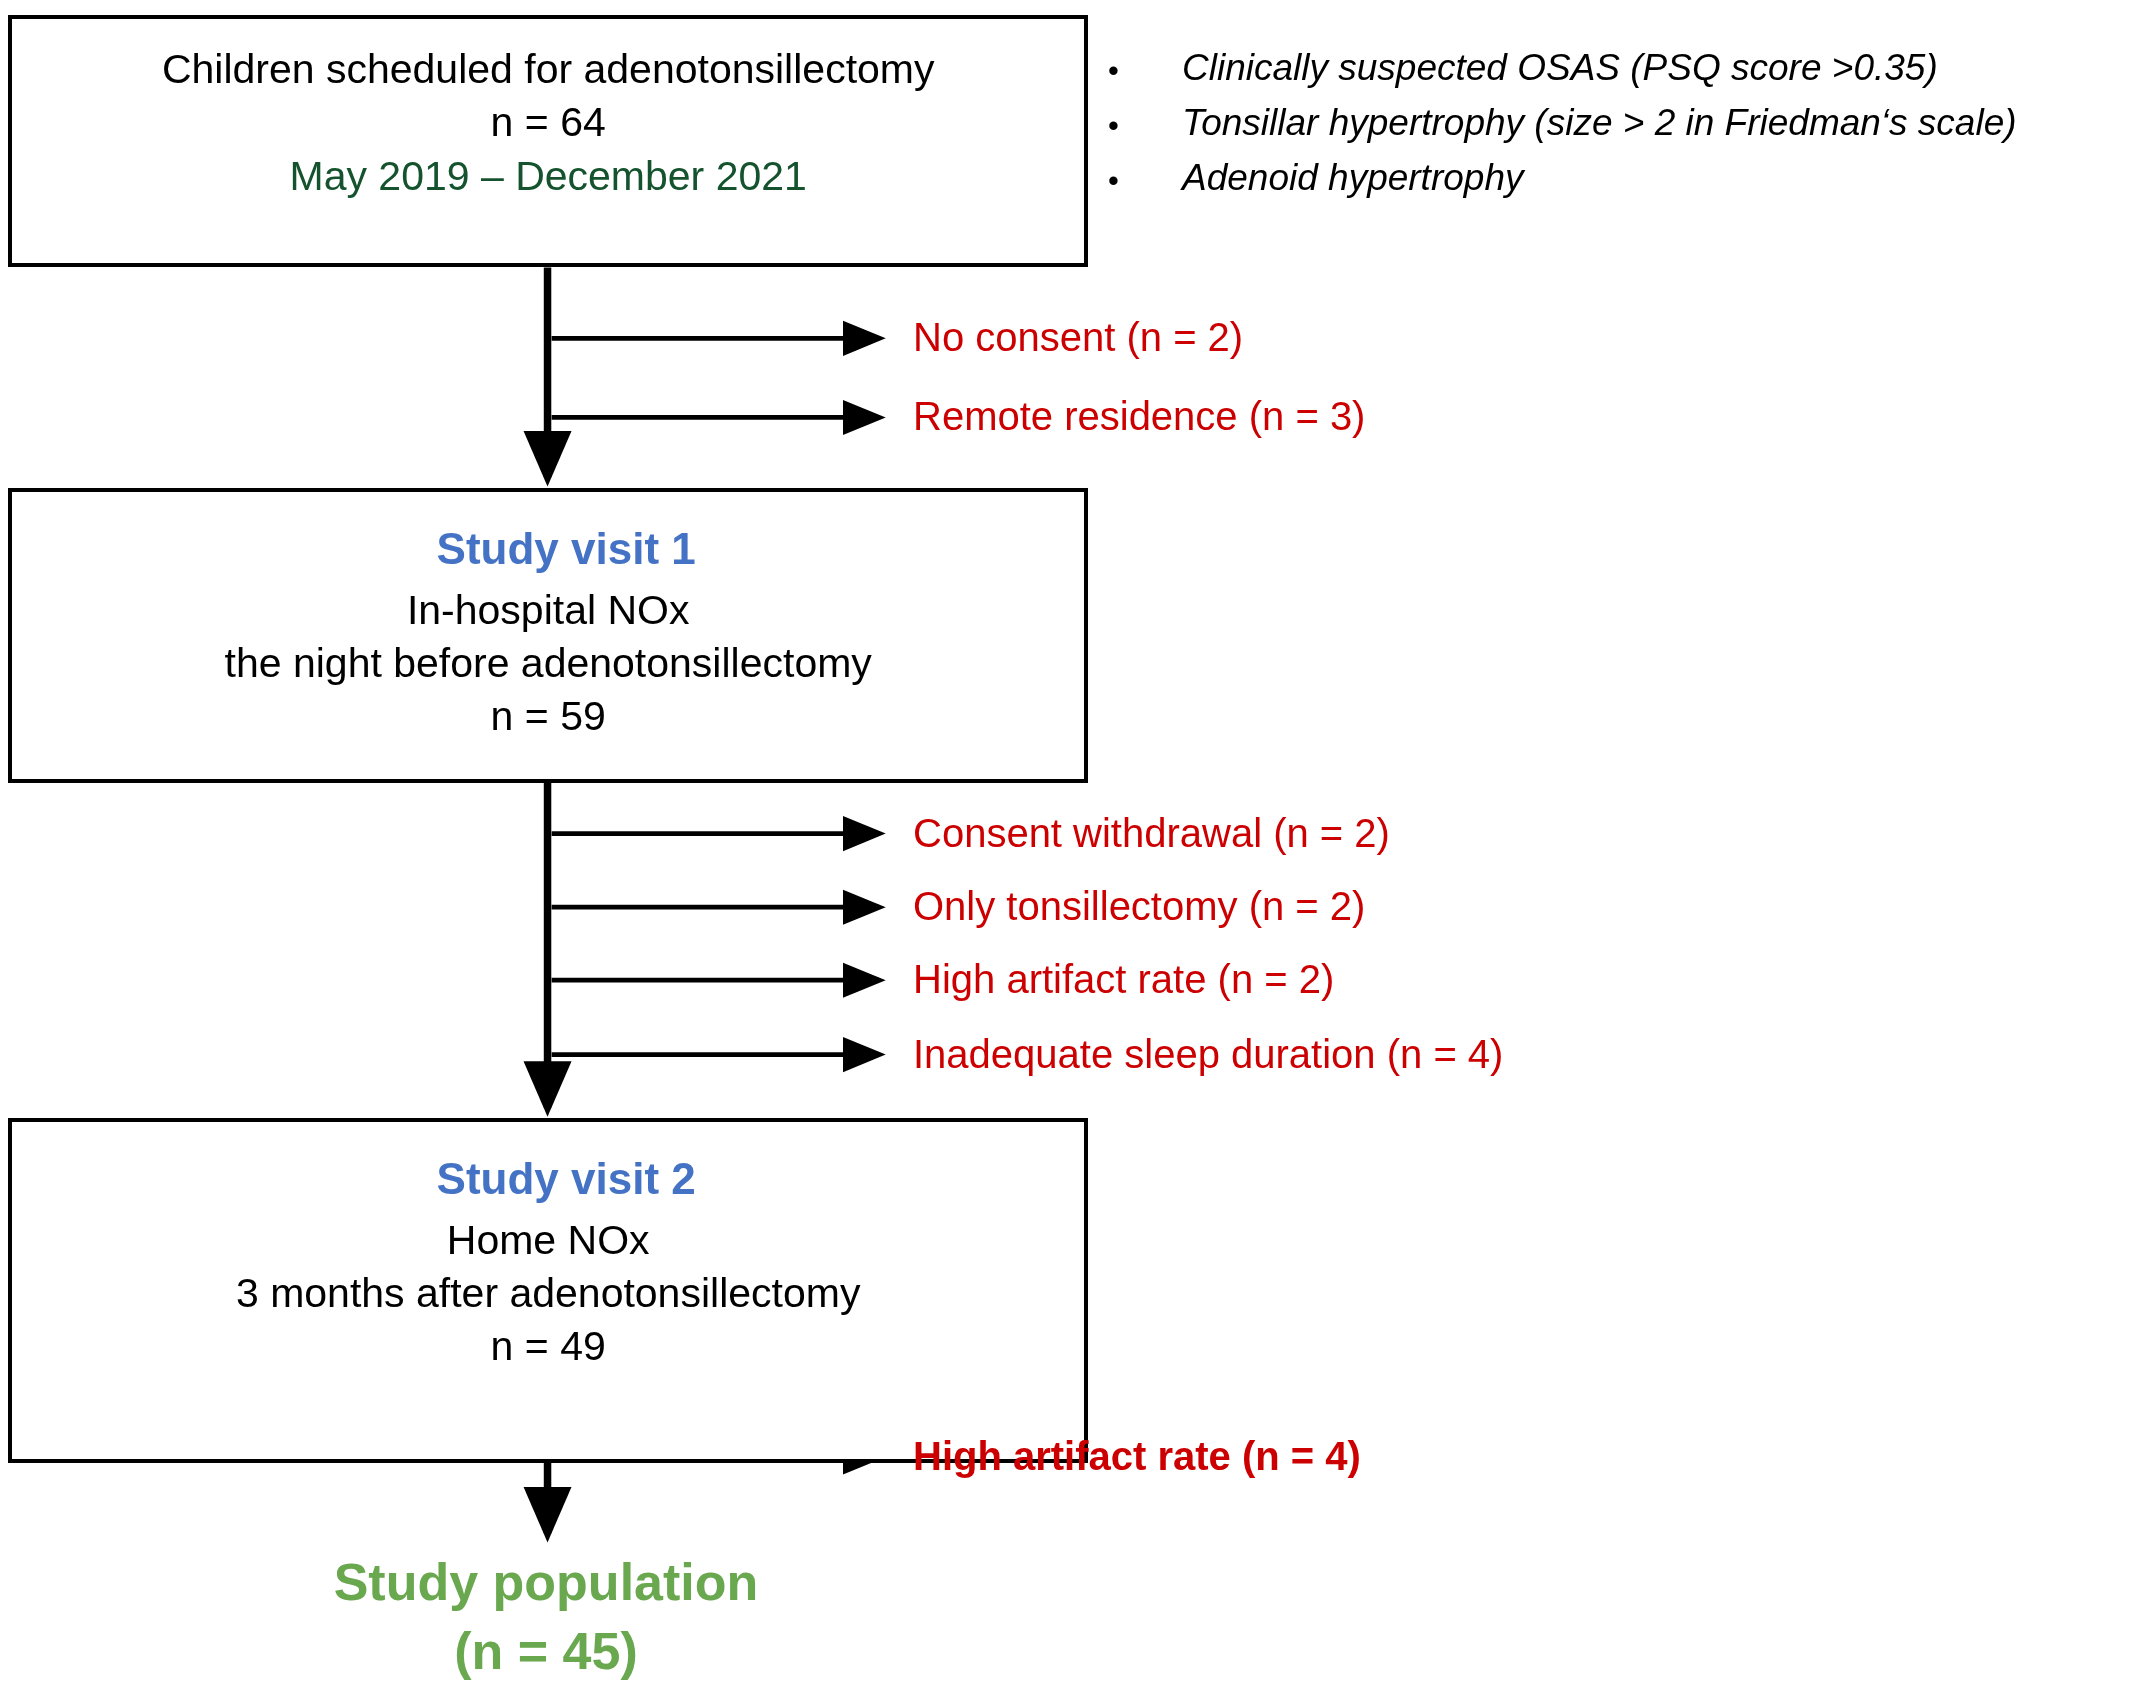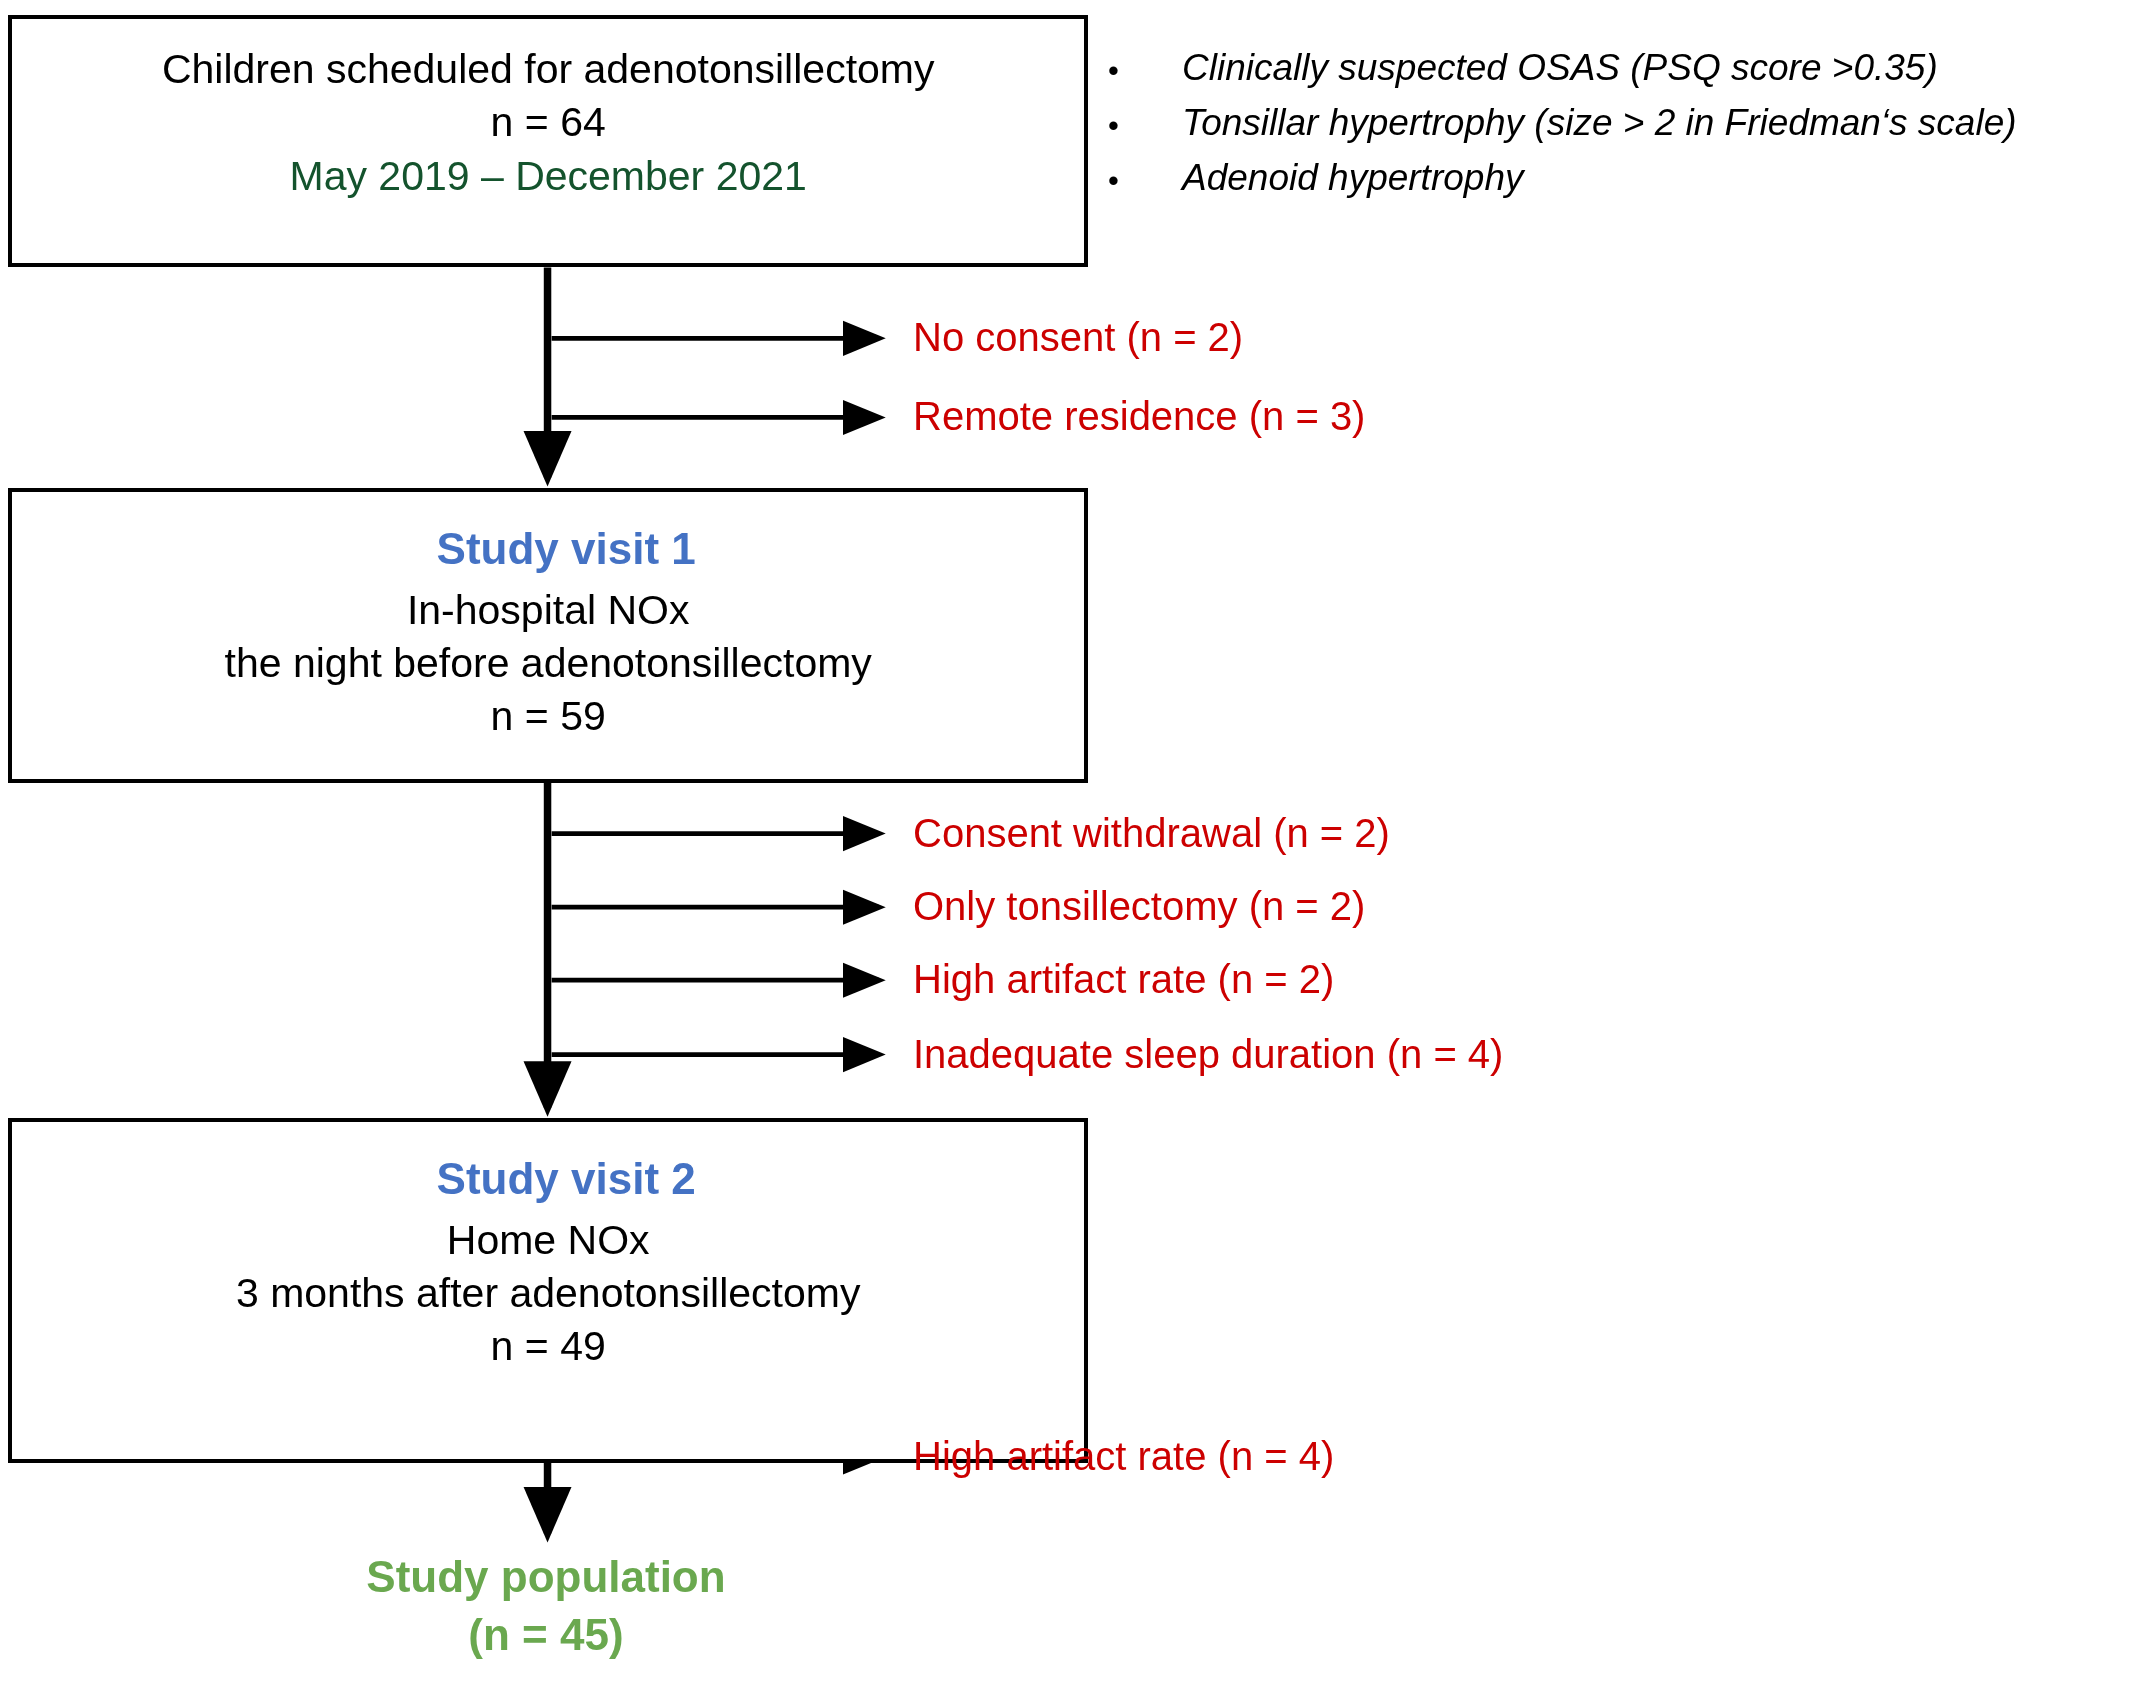--- a/index.html
+++ b/index.html
@@ -113,21 +113,21 @@
   #study-population {
     position: absolute;
     left: 0px;
     top: 1548px;
     width: 1092px;
     text-align: center;
   }
   .outcome-line {
     color: #6AA84F;
     font-weight: bold;
-    font-size: 44px;
+    font-size: 52px;
     line-height: 1.32;
     white-space: nowrap;
   }
 </style>
 </head>
 <body>
 
 <div id="canvas">
 
   <svg class="svg-layer" viewBox="0 0 3152 2501" xmlns="http://www.w3.org/2000/svg">
@@ -193,21 +193,21 @@
   <div class="exclusion-label" style="left:913px; top:959px;">High artifact rate (n = 2)</div>
   <div class="exclusion-label" style="left:913px; top:1034px;">Inadequate sleep duration (n = 4)</div>
 
   <div class="flow-box" id="box-visit2">
     <div class="box-line heading">Study visit 2</div>
     <div class="box-line">Home NOx</div>
     <div class="box-line">3 months after adenotonsillectomy</div>
     <div class="box-line">n = 49</div>
   </div>
 
-  <div class="exclusion-label" style="left:913px; top:1436px;">High artifact rate (n = 4)</div>
+  <div class="exclusion-label" style="left:913px; top:1436px;font-weight:bold;">High artifact rate (n = 4)</div>
 
   <div id="study-population">
     <div class="outcome-line">Study population</div>
     <div class="outcome-line">(n = 45)</div>
   </div>
 
 </div>
 
 
 </body></html>

